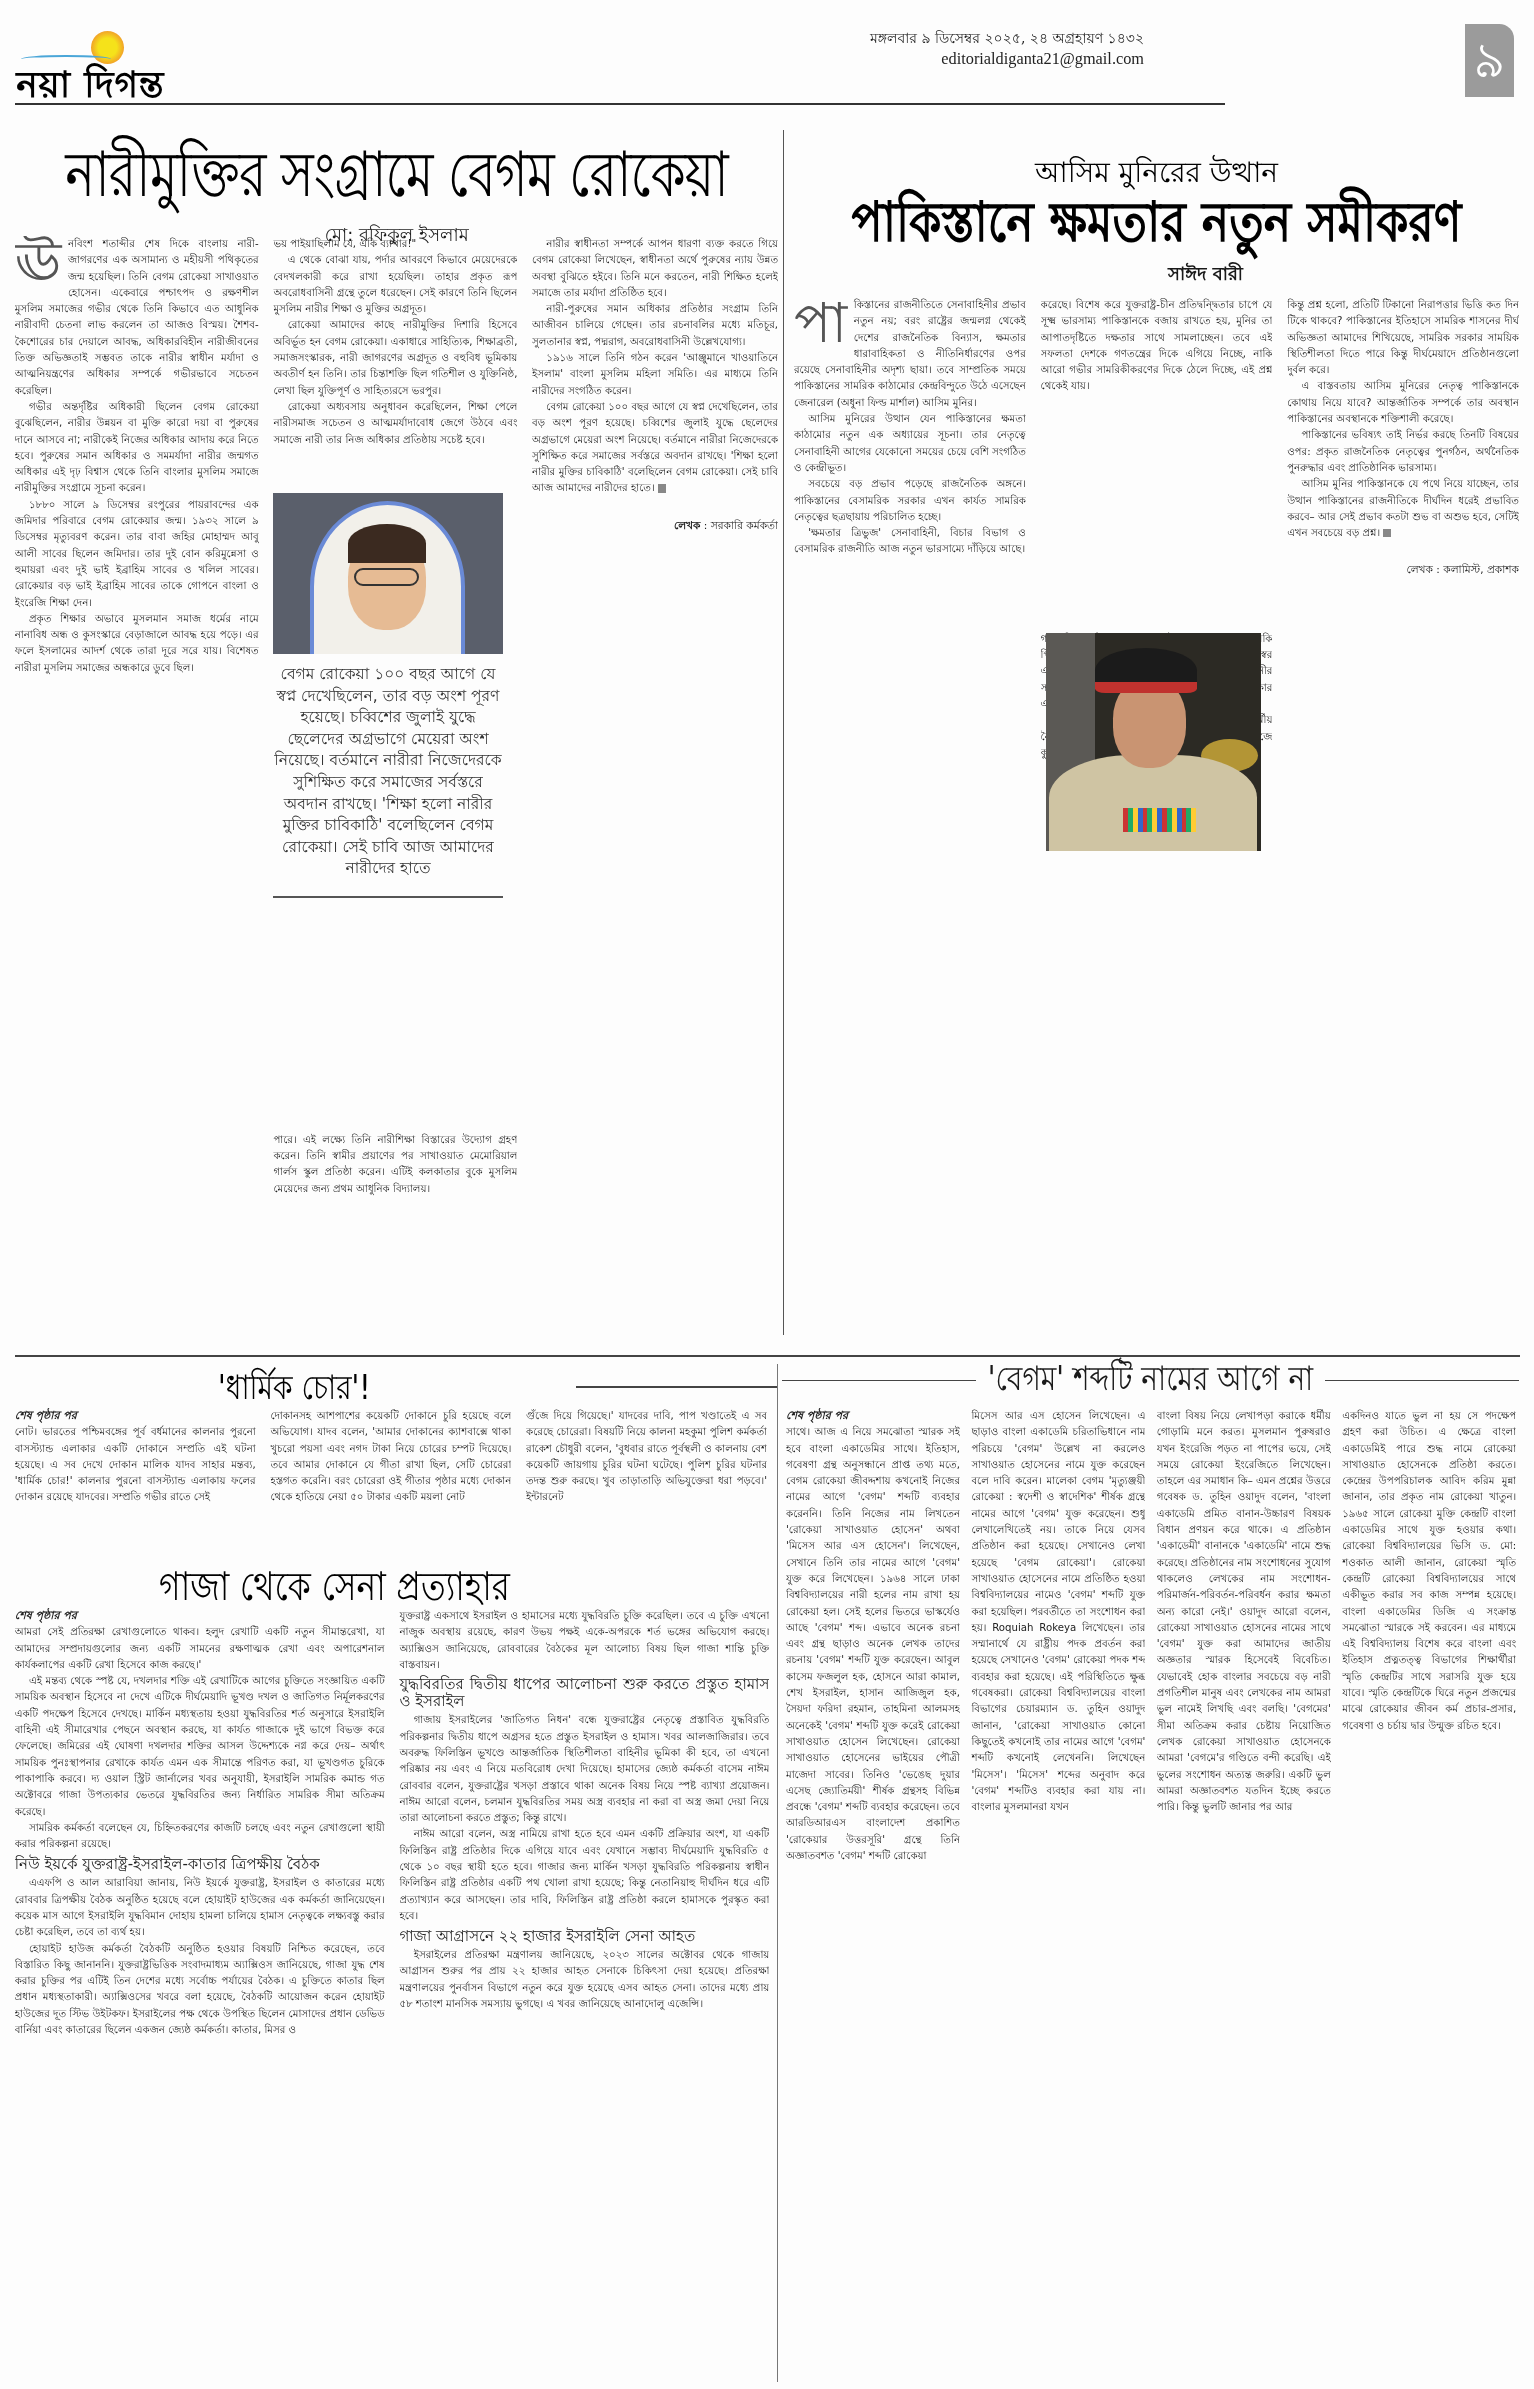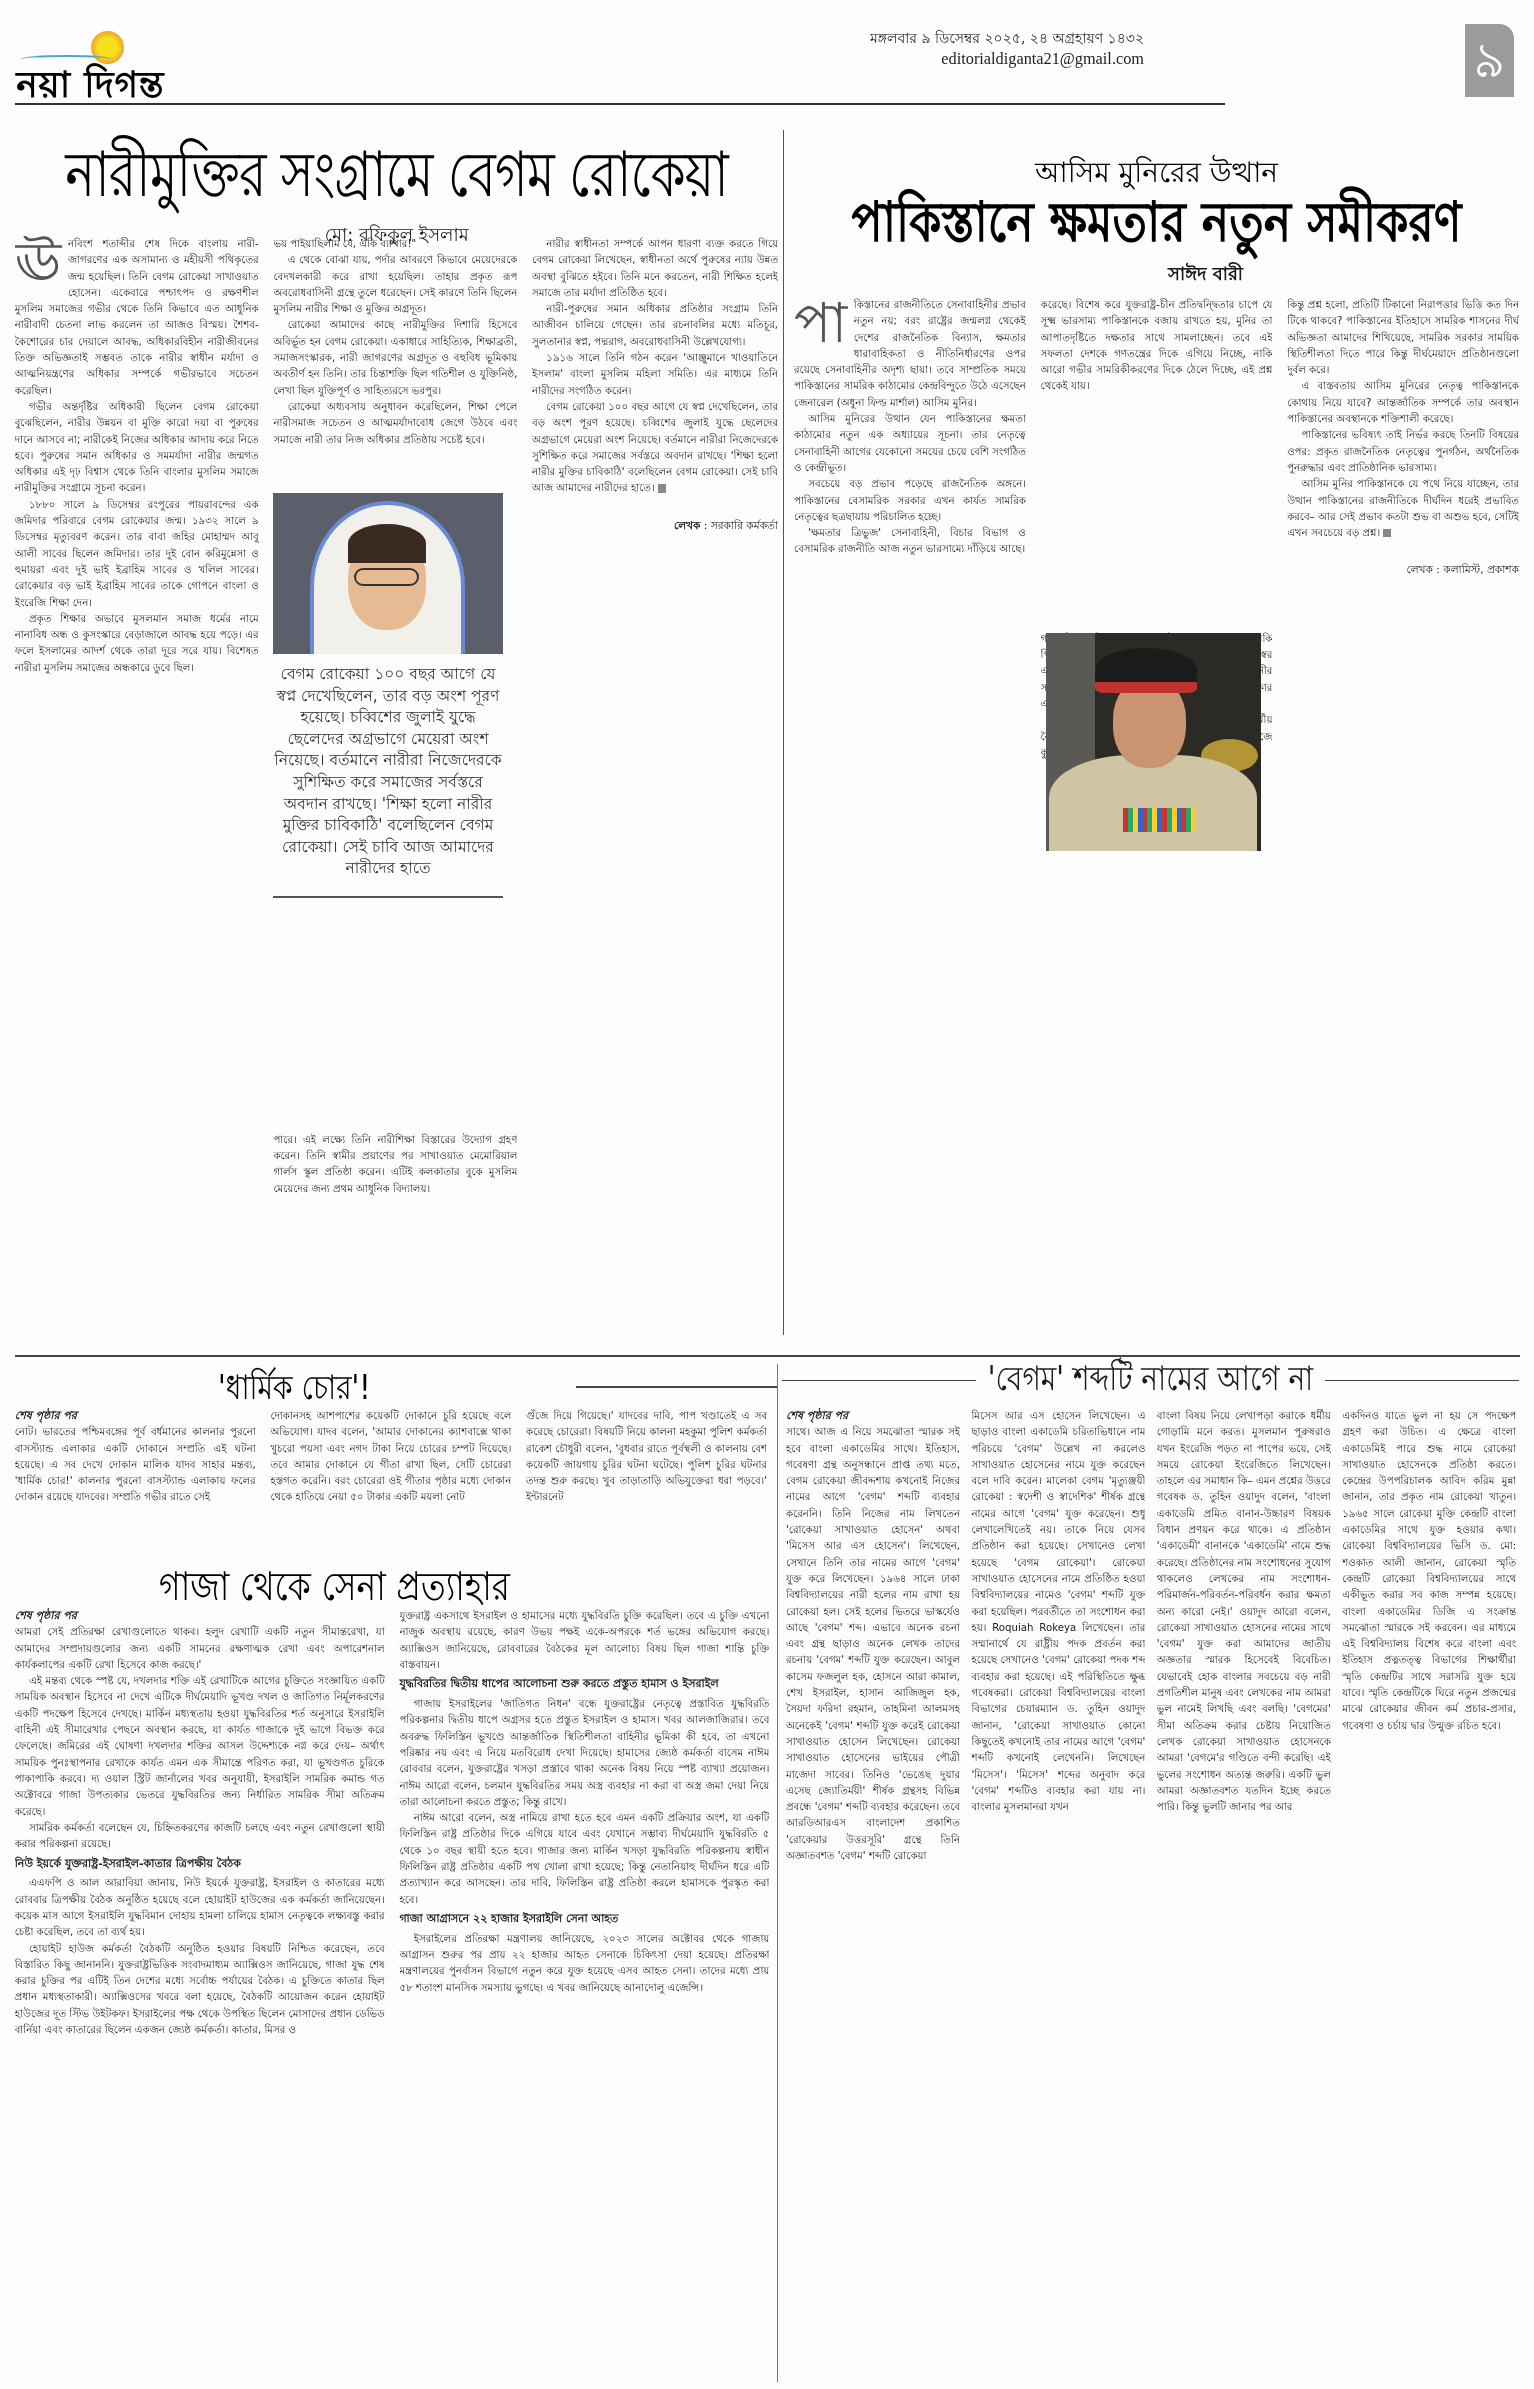--- a/index.html
+++ b/index.html
@@ -21,21 +21,21 @@
   .h-main-left { font-size: 50px; font-weight: normal; letter-spacing: -0.8px; position: absolute; top: 16.3px; width: 100%; transform: scaleY(1.25); }
   .byline { font-size: 18px; position: absolute; width: 100%; text-align: center; }
   .kicker { font-size: 28px; position: absolute; width: 100%; text-align: center; top: 18px; margin-top: 11px; }
   .h-main-right { font-size: 46px; position: absolute; width: 100%; text-align: center; top: 65px; transform: scaleY(1.2); }
 
   .cols { position: absolute; display: flex; gap: 14.7px; }
   .col { font-size: 10.2px; line-height: 16.3px; text-align: justify; color: #222; overflow: hidden; }
   .col p { text-indent: 1.4em; margin-bottom: 0; }
   .col p.noindent { text-indent: 0; }
   .dropcap { float: left; font-size: 55px; line-height: 49px; margin: 1.6px 6.5px 0 0; color: #555; font-family: "DejaVu Serif", serif; }
-  .subhead { font-weight: bold; font-size: 11px; margin: 3.3px 0; }
+  .subhead { font-weight: normal; font-size: 15px; margin: 3.3px 0; }
   .cont { font-style: italic; font-weight: bold; font-size: 11px; }
   .author { text-align: right; font-size: 10.6px; margin-top: 20px; }
   .endmark { display: inline-block; width: 8.1px; height: 8.1px; background: #888; margin-left: 3.3px; vertical-align: middle; }
 
   .portrait { position: absolute; left: 273px; top: 493px; width: 230px; height: 161px; background: #5a5f6b; overflow: hidden; }
   .portrait .shawl { position: absolute; left: 37px; top: 8.1px; width: 155px; height: 171px; border-radius: 50% 50% 8.1px 8.1px; background: #f2f0ea; border: 4.9px solid #6a8ad6; }
   .portrait .face { position: absolute; left: 75px; top: 41px; width: 78px; height: 96px; border-radius: 45%; background: #e6bb94; }
   .portrait .hair { position: absolute; left: 75px; top: 31px; width: 78px; height: 39px; border-radius: 50% 50% 0 0; background: #3b2a20; }
   .portrait .glasses { position: absolute; left: 81px; top: 75px; width: 65px; height: 18px; border: 2.4px solid #333; border-radius: 9.8px; }
   .pullquote { position: absolute; left: 273px; top: 664px; width: 230px; text-align: center; font-size: 15.5px; line-height: 21.6px; color: #333; }

